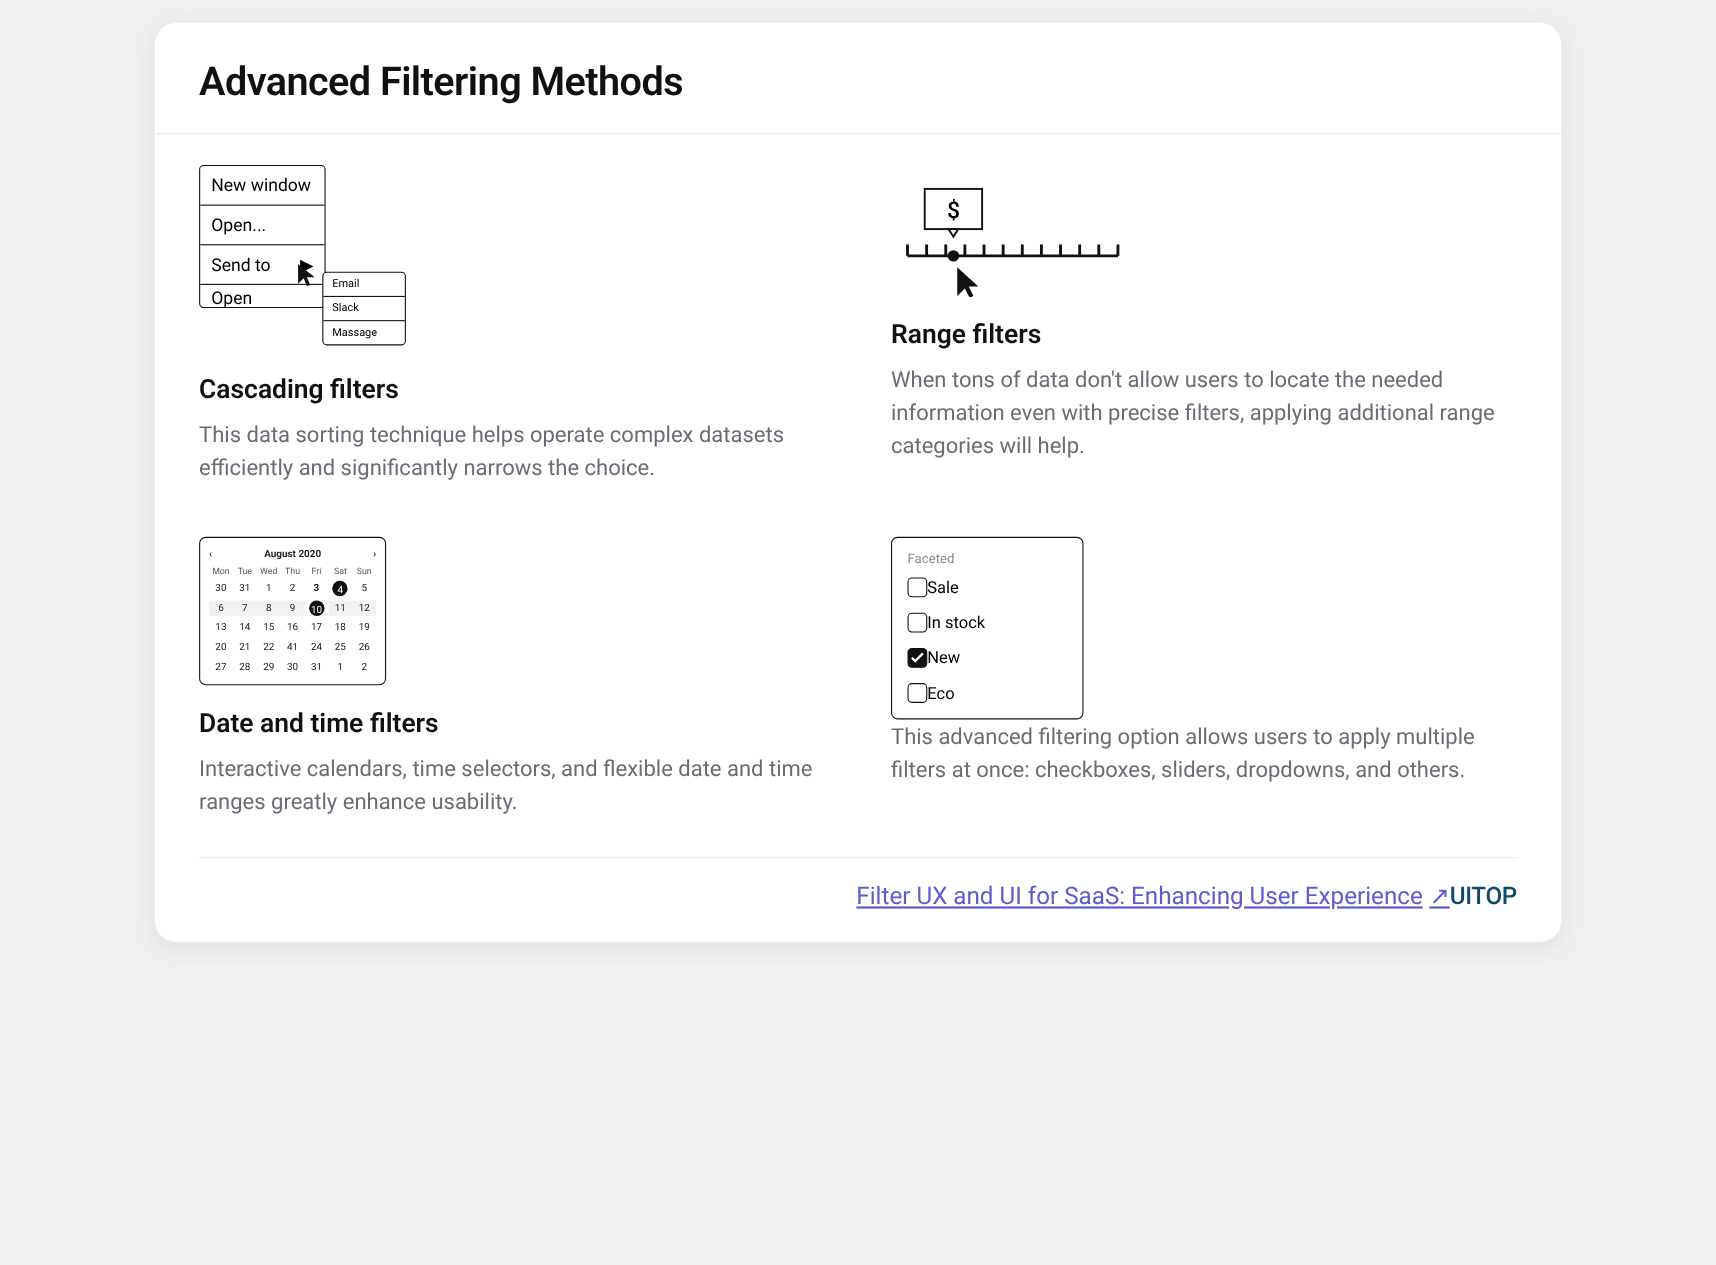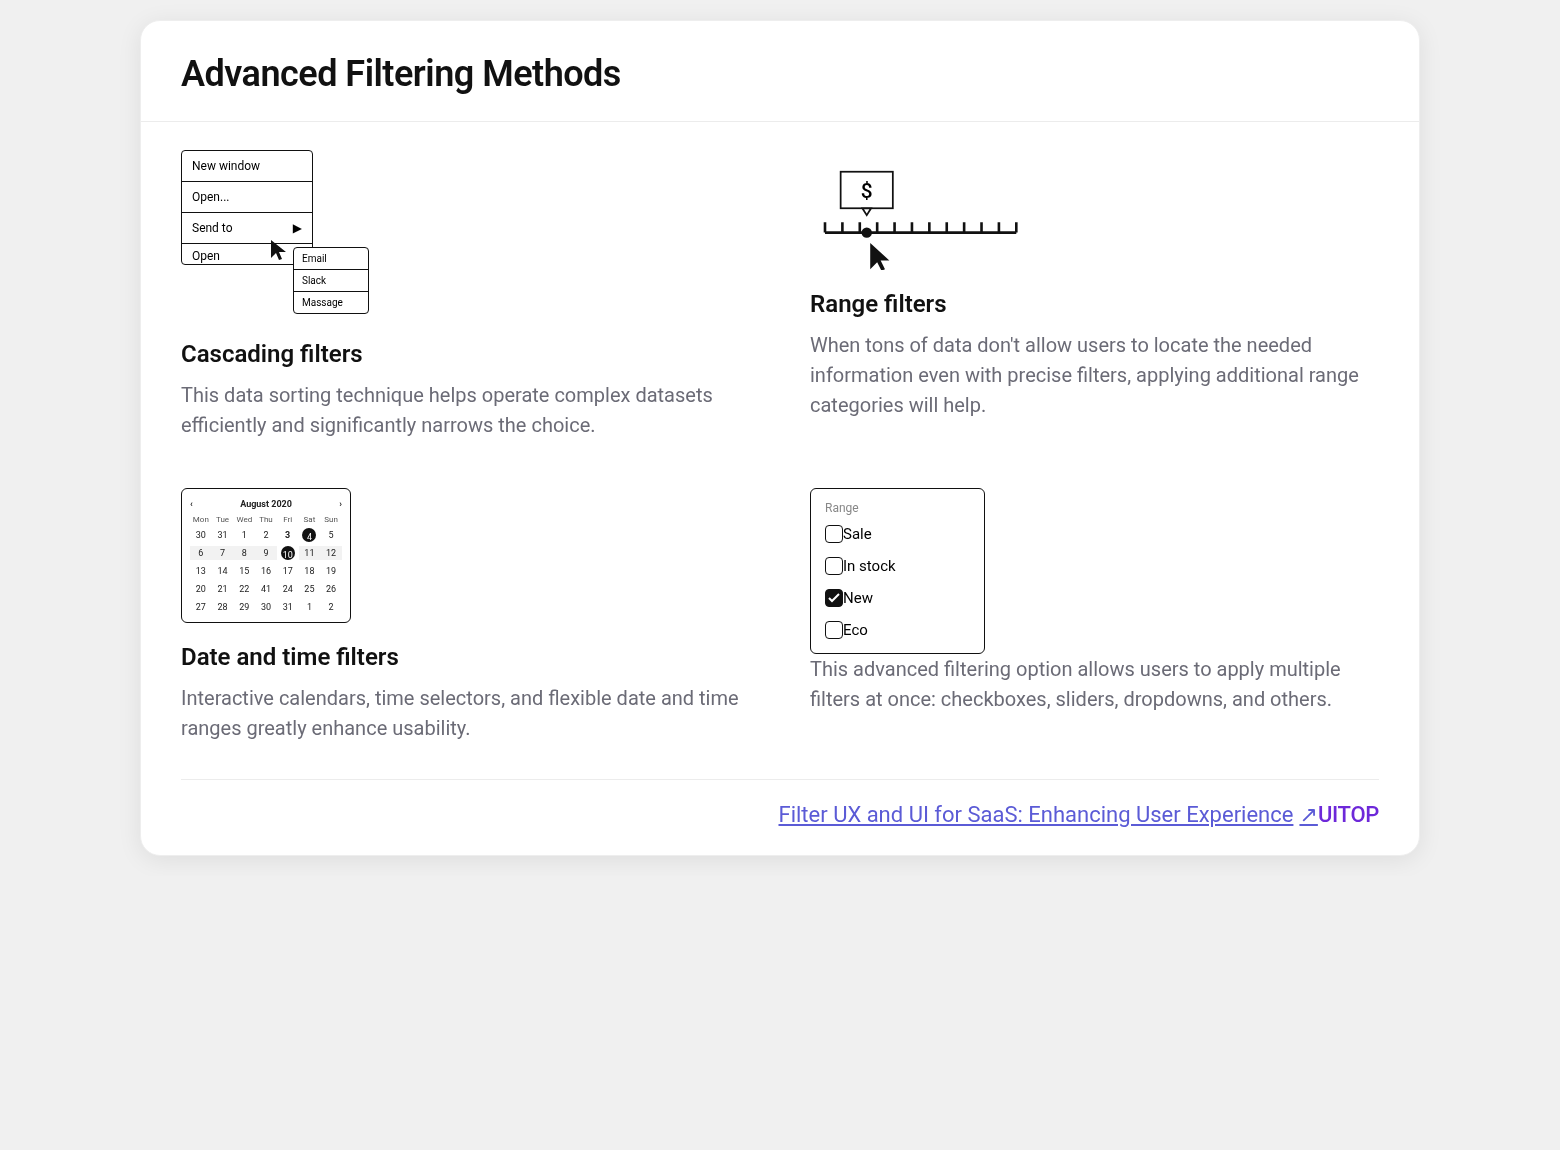--- a/index.html
+++ b/index.html
@@ -59,34 +59,34 @@
     font-size: 22px;
     text-decoration: underline;
     font-weight: 400;
     display: inline-flex;
     align-items: center;
     gap: 6px;
   }
   .footer-brand {
     font-size: 22px;
     font-weight: 500;
-    color: #6d28d9;
+    color: #0c4a6e;
     letter-spacing: -0.3px;
   }
   
   .ill-cascade {
     position: relative;
     height: 170px;
   }
   .menu {
     border: 1.5px solid #111;
     border-radius: 4px;
     background: #fff;
-    font-size: 12px;
-    width: 132px;
+    font-size: 16px;
+    width: 115px;
   }
   .menu-item {
     padding: 8px 10px;
     border-bottom: 1px solid #111;
     display: flex;
     justify-content: space-between;
     align-items: center;
     position: relative;
   }
   .menu-item:last-child { border-bottom: none; }
@@ -281,21 +281,21 @@
             <span class="d">1</span>
             <span class="d">2</span>
           </div>
       </div>
       <h3>Date and time filters</h3>
       <p>Interactive calendars, time selectors, and flexible date and time ranges greatly enhance usability.</p>
     </div>
 
     <div class="section">
       <div class="ill-faceted">
-        <div class="label">Range</div>
+        <div class="label">Faceted</div>
         <div id="faceted-options">
             <div class="check-row">
               <span class="chk"></span>
               <span>Sale</span>
             </div>
             <div class="check-row">
               <span class="chk"></span>
               <span>In stock</span>
             </div>
             <div class="check-row">

